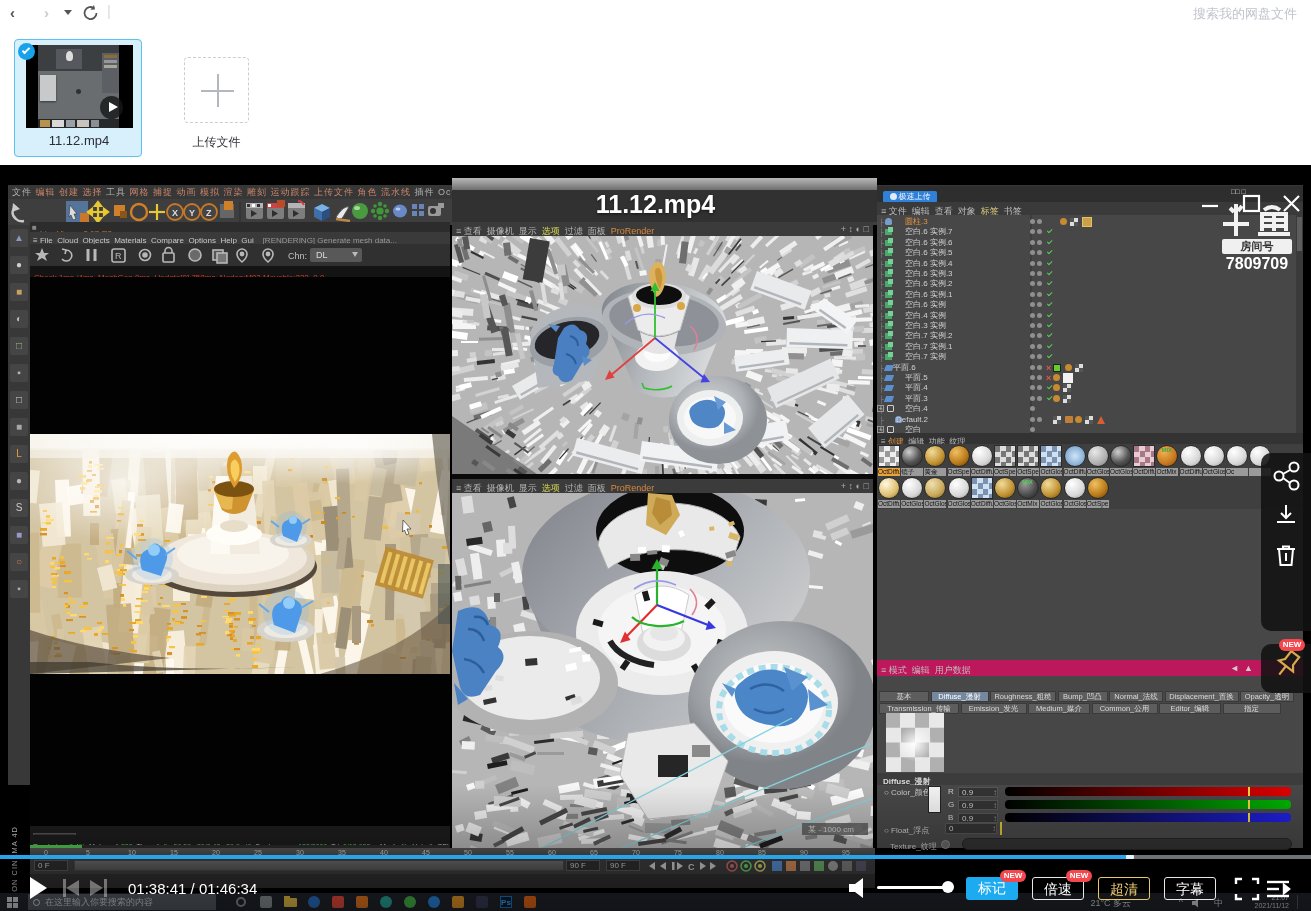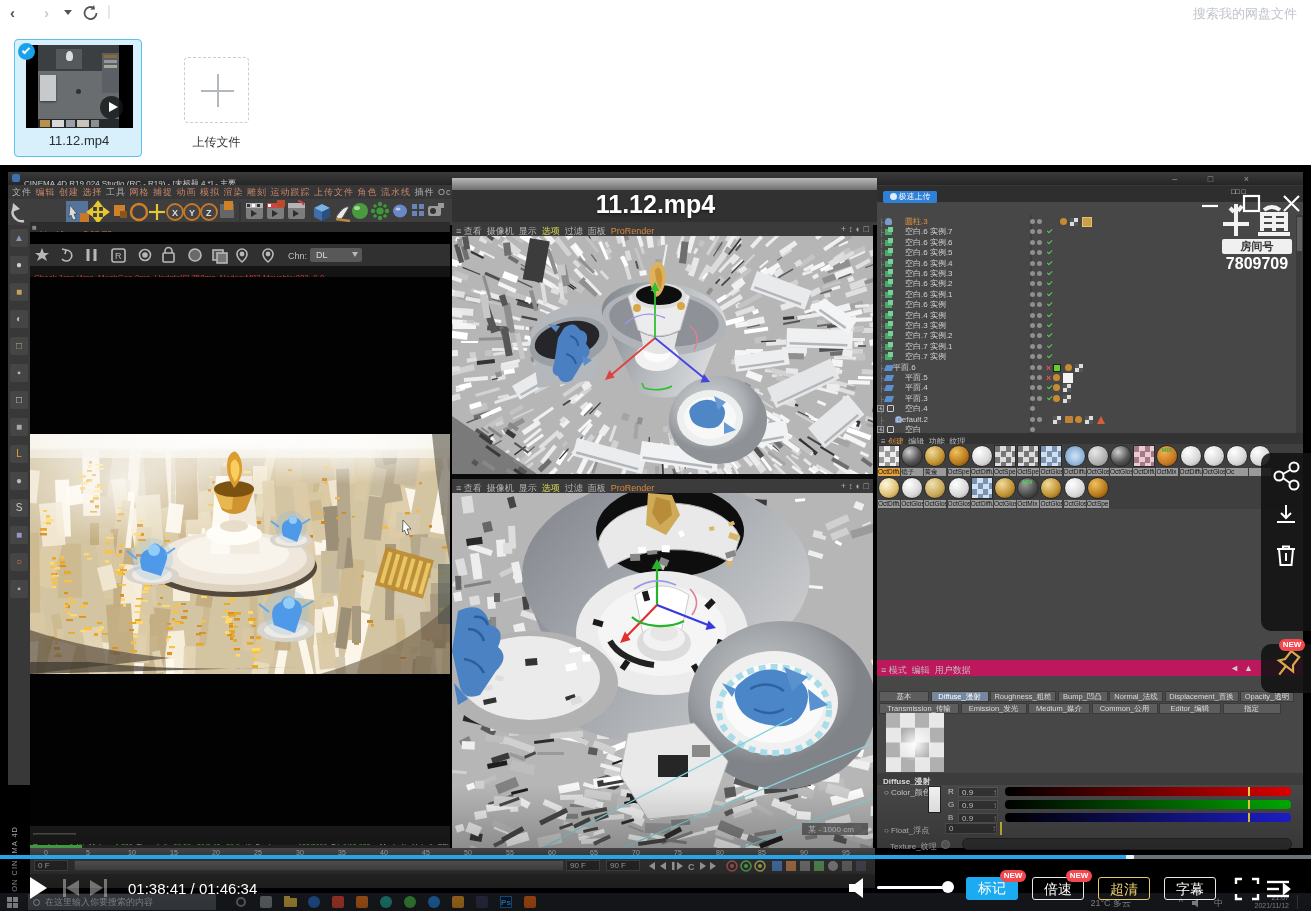--- a/index.html
+++ b/index.html
@@ -79,24 +79,20 @@
  </div>
  <div class="abs" style="left:3px;top:3px;width:17px;height:17px;border-radius:50%;background:#18a2e9"></div>
  <div class="abs" style="left:7px;top:8px;width:8px;height:4px;border-left:2px solid #fff;border-bottom:2px solid #fff;transform:rotate(-45deg)"></div>
  <div id="cardlabel">11.12.mp4</div>
 </div>
 <div id="upload"></div>
 <div id="uplabel">上传文件</div>
 
 <div id="video">
 
-<div class="bar" style="left:8px;top:7px;width:1295px;height:13px;background:linear-gradient(#3a3a3a,#262626)">
- <span style="display:inline-block;width:8px;height:8px;background:#3d6fae;margin:2px 4px 0 4px;border-radius:2px;vertical-align:top"></span><span class="t8" style="color:#cfcfcf">CINEMA 4D R19.024 Studio (RC - R19) - [未标题 4 *] - 主要</span>
- <span class="t9" style="position:absolute;right:40px;top:2px;color:#9a9a9a;letter-spacing:14px">– □ ×</span>
-</div>
 <div class="bar t9" style="left:8px;top:20px;width:1295px;height:14px;background:#373737;line-height:14px;color:#b0b0b0">
  <span style="margin-left:4px;letter-spacing:1px">文件 <span style="color:#c8856a">编辑 创建 选择</span> 工具 <span style="color:#c8856a">网格 捕捉 动画 模拟 渲染 雕刻 运动跟踪 上传文件 角色 流水线</span> 插件 Octane 脚本 <span style="color:#c8856a">窗口 帮助</span></span>
 </div>
 <div class="bar" style="left:8px;top:34px;width:1295px;height:26px;background:#3e3e3e">
  <svg width="440" height="26" style="position:absolute;left:0;top:0">
   <path d="M8 7 q-7 7 0 13 q3 3 8 2" stroke="#c9c9c9" stroke-width="2.4" fill="none"></path>
           <path d="M5 4 l7 6 -8 3z" fill="#c9c9c9"></path>
   <rect x="58" y="2" width="22" height="22" fill="#55749c"></rect>
   <path d="M62 6 l7 9 -3 0 2 5 -3 1 -2 -5 -2 2 z" fill="#dcdcdc" stroke="#333" stroke-width=".6"></path>
   <rect x="72" y="14" width="9" height="9" fill="#c87828"></rect>
@@ -191,20 +187,21 @@
 <div class="bar" style="left:10px;top:280px;width:18px;height:18px;background:#454545;border-radius:2px;color:#e0a040;font-size:10px;text-align:center;line-height:18px">L</div>
 <div class="bar" style="left:10px;top:307px;width:18px;height:18px;background:#454545;border-radius:2px;color:#b8b8b8;font-size:10px;text-align:center;line-height:18px">●</div>
 <div class="bar" style="left:10px;top:334px;width:18px;height:18px;background:#454545;border-radius:2px;color:#cccccc;font-size:10px;text-align:center;line-height:18px">S</div>
 <div class="bar" style="left:10px;top:361px;width:18px;height:18px;background:#454545;border-radius:2px;color:#9898c8;font-size:10px;text-align:center;line-height:18px">■</div>
 <div class="bar" style="left:10px;top:388px;width:18px;height:18px;background:#454545;border-radius:2px;color:#c87850;font-size:10px;text-align:center;line-height:18px">○</div>
 <div class="bar" style="left:10px;top:415px;width:18px;height:18px;background:#454545;border-radius:2px;color:#b0b0b0;font-size:10px;text-align:center;line-height:18px">▪</div>
 <div class="bar" style="left:8px;top:620px;width:22px;height:126px;background:#000"></div>
 <div class="bar" style="left:10px;top:660px;width:12px;height:86px;color:#c8c8c8;font-size:7.5px;writing-mode:vertical-rl;transform:rotate(180deg);letter-spacing:1px">MAXON CINEMA 4D</div>
 
 <div class="bar" style="left:30px;top:57px;width:420px;height:10px;background:#2c2c2c"><span class="t8" style="color:#c8742f;margin-left:10px;line-height:10px">Live Viewer 3.07-R3</span><span class="t8" style="position:absolute;left:2px;top:1px;color:#888">■</span></div>
+<div class="bar" style="left:30px;top:67px;width:420px;height:12px;background:#3a3a3a;line-height:12px"><span class="t8" style="margin-left:3px;color:#c9c9c9">≡ File &nbsp;Cloud &nbsp;Objects &nbsp;Materials &nbsp;Compare &nbsp;Options &nbsp;Help &nbsp;Gui &nbsp;&nbsp;&nbsp;<span style="color:#989898">[RENDERING] Generate mesh data...</span></span></div>
 <div class="bar" style="left:30px;top:79px;width:420px;height:22px;background:#303030">
  <svg width="420" height="22">
   <g stroke="#b8b8b8" stroke-width="1.6" fill="none">
    <path d="M12 4 l2 5 5 0 -4 3 2 5 -5 -3 -5 3 2 -5 -4 -3 5 0z" fill="#b8b8b8" stroke="none"></path>
    <path d="M36 6 a5.5 5.5 0 1 1 -4 9 m4 -9 l-4 -1 m4 1 l-1 4"></path>
    <g stroke-width="3">
               <line x1="58" y1="5" x2="58" y2="17"></line>
               <line x1="65" y1="5" x2="65" y2="17"></line>
             </g>
    <rect x="82" y="5" width="13" height="13" rx="2"></rect>
@@ -1818,20 +1815,21 @@
             <path d="M238 96 q12 12 2 26" stroke="#e08098" stroke-width="1.6"></path>
           </g>
           <rect x="350" y="330" width="66" height="12" fill="#555" opacity=".8"></rect>
           <text x="356" y="339" font-size="8" fill="#ccc" font-family="Liberation Sans">某 - 1000 cm</text>
         </svg>
       </div>
 
 <div class="bar" style="left:877px;top:21px;width:426px;height:662px;background:#474747"></div>
 <div class="bar" style="left:877px;top:21px;width:426px;height:16px;background:#2e2e2e"></div>
 <div class="bar" style="left:883px;top:26px;width:54px;height:12px;background:#2f80d8;border-radius:2px;color:#eaf2fb;font-size:8px;line-height:12px;text-align:center"><span style="display:inline-block;width:7px;height:7px;border-radius:50%;background:#fff;opacity:.85;vertical-align:-1px;margin-right:2px"></span>极速上传</div>
+<div class="bar" style="left:877px;top:37px;width:426px;height:13px;background:#3a3a3a;line-height:13px"><span class="t9" style="margin-left:4px;color:#bdbdbd">≡ 文件 &nbsp;编辑 &nbsp;查看 &nbsp;对象 &nbsp;<span style="color:#d8c87a">标签</span> &nbsp;书签</span></div>
 <div class="bar" style="left:1030px;top:50px;width:2px;height:218px;background:#3d3d3d"></div>
 <div class="row" style="left:877px;top:52px">
         <span style="position:absolute;left:2px;top:2px;color:#888;font-size:7px">├</span>
         <span style="position:absolute;left:8px;top:1px;width:7px;height:7px;background:#7a9ccc;border-radius:50% 50% 20% 20%"></span>
         <span class="nm" style="left:28px;color:#e2933f">圆柱.3</span>
         <span class="dotc"></span>
         <span class="dot2"></span>
         <span class="abs" style="left:183px;top:1px;width:7px;height:7px;background:#c88a30;border-radius:50%"></span>
         <span class="abs" style="left:193px;top:1px;width:8px;height:8px;background:conic-gradient(#ddd 90deg,#555 90deg 180deg,#ddd 180deg 270deg,#555 270deg)"></span>
         <span class="abs" style="left:205px;top:0px;width:10px;height:10px;background:#caa04a;border:1px solid #e8c060"></span>

